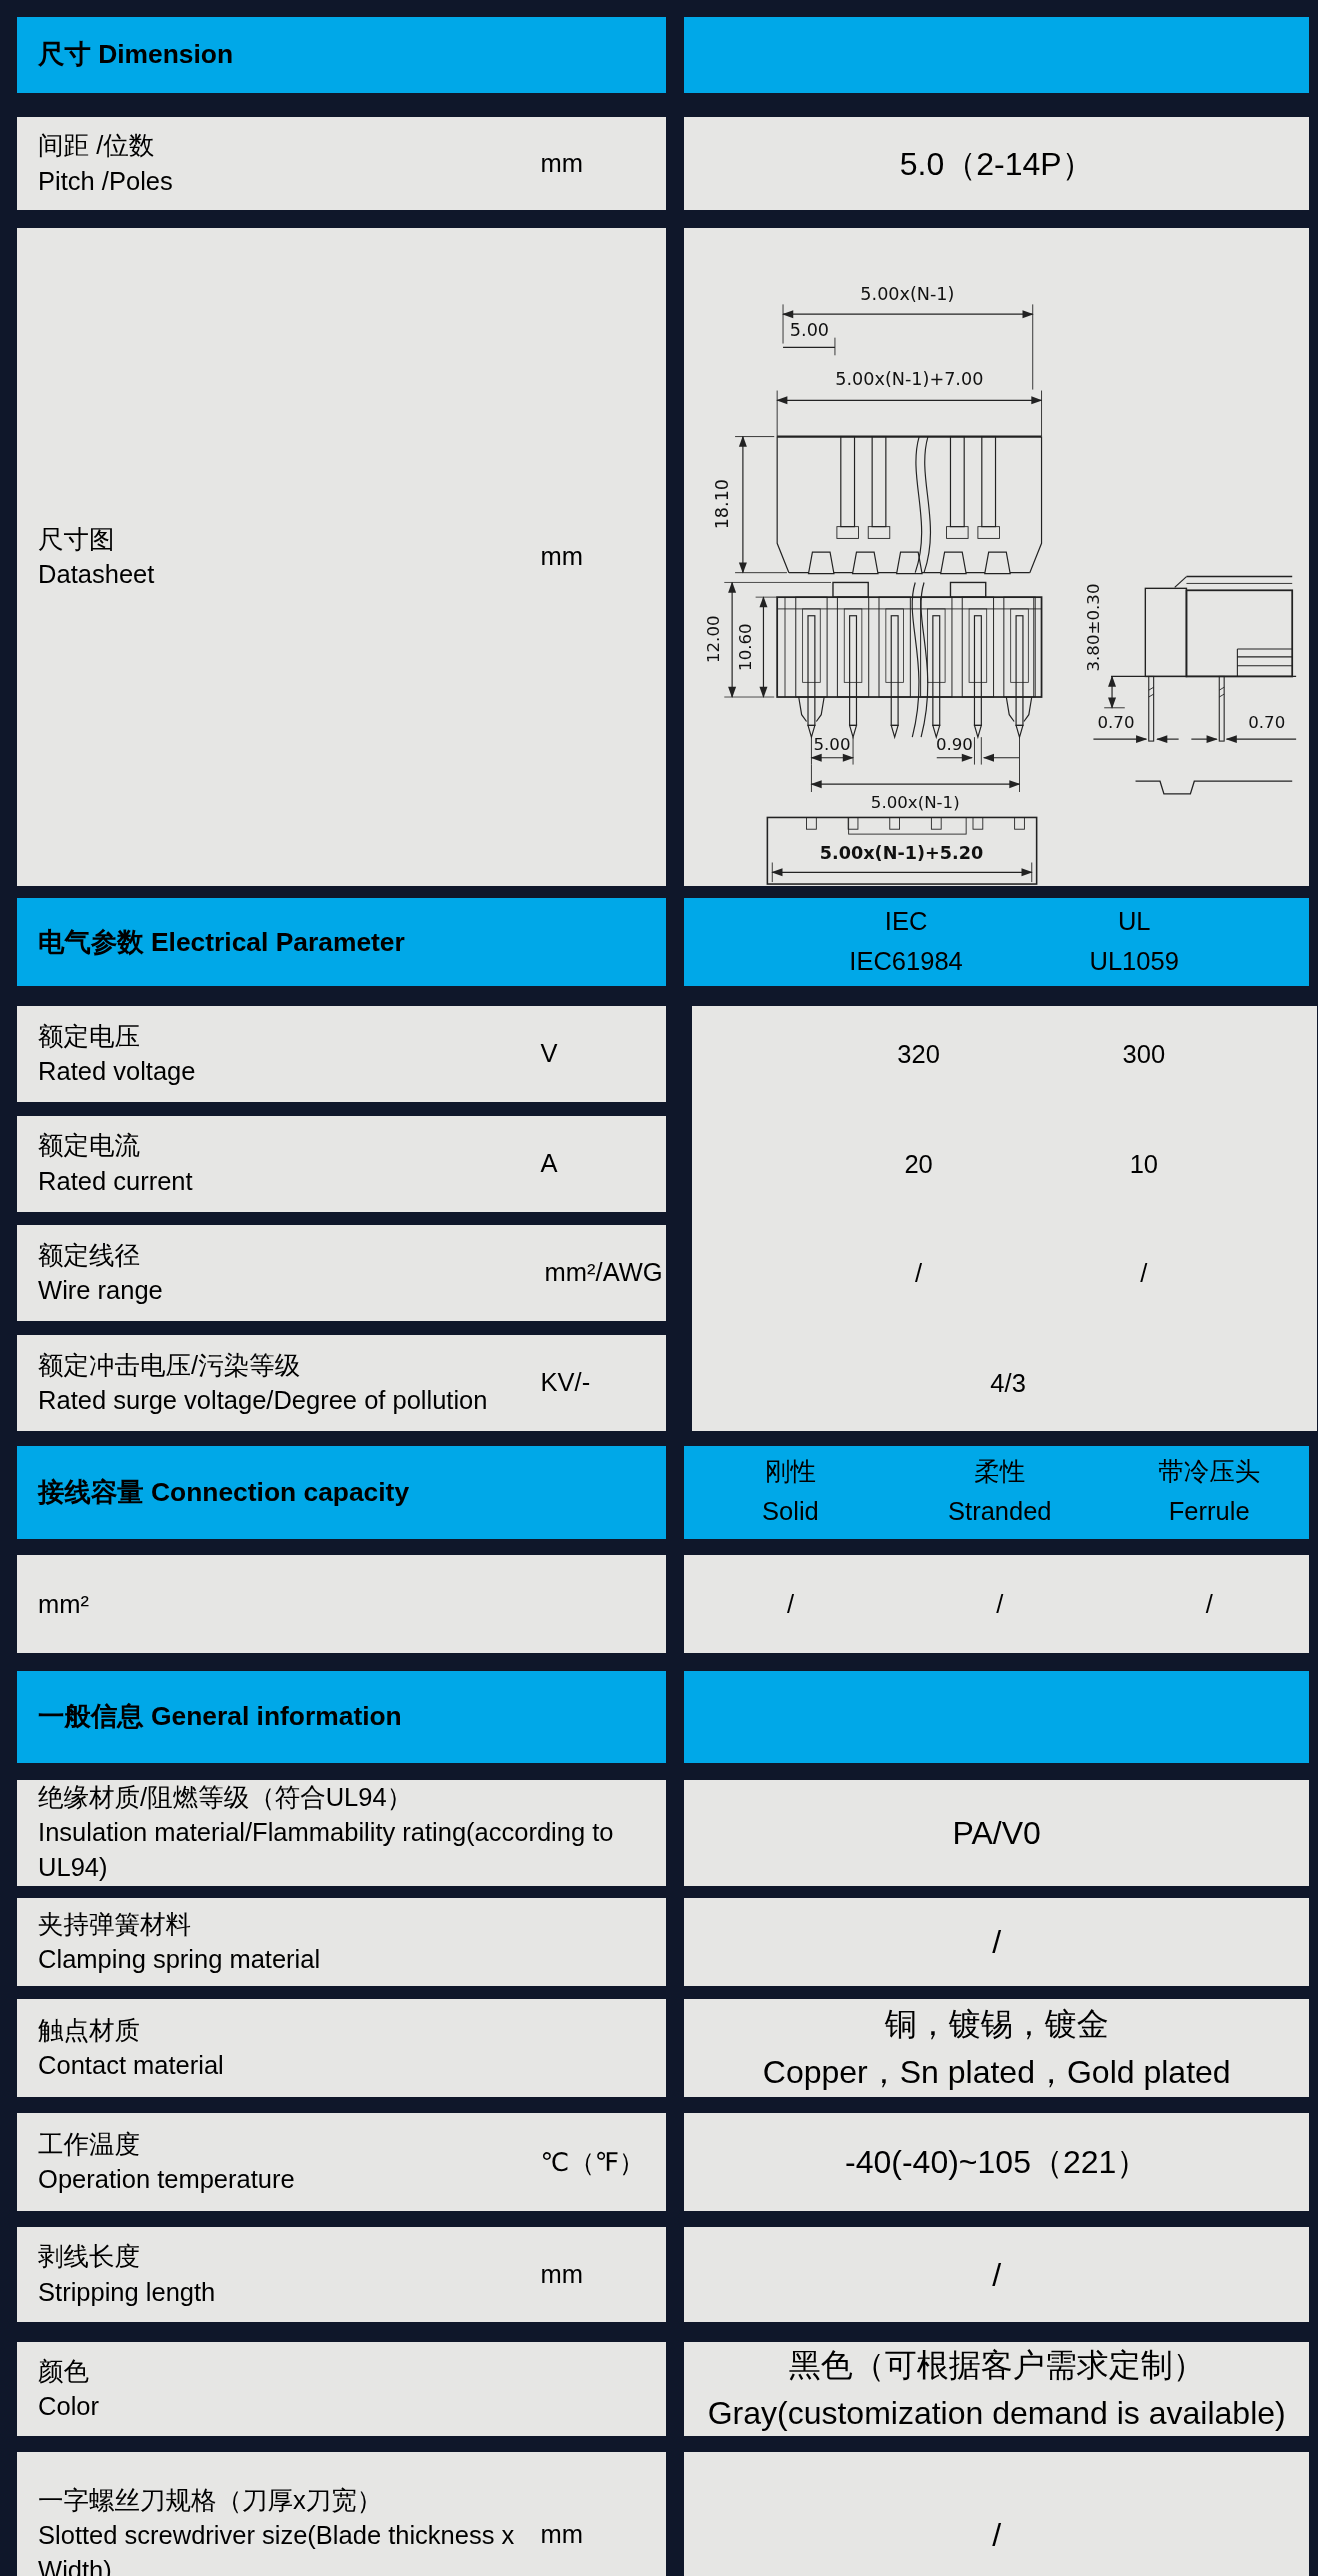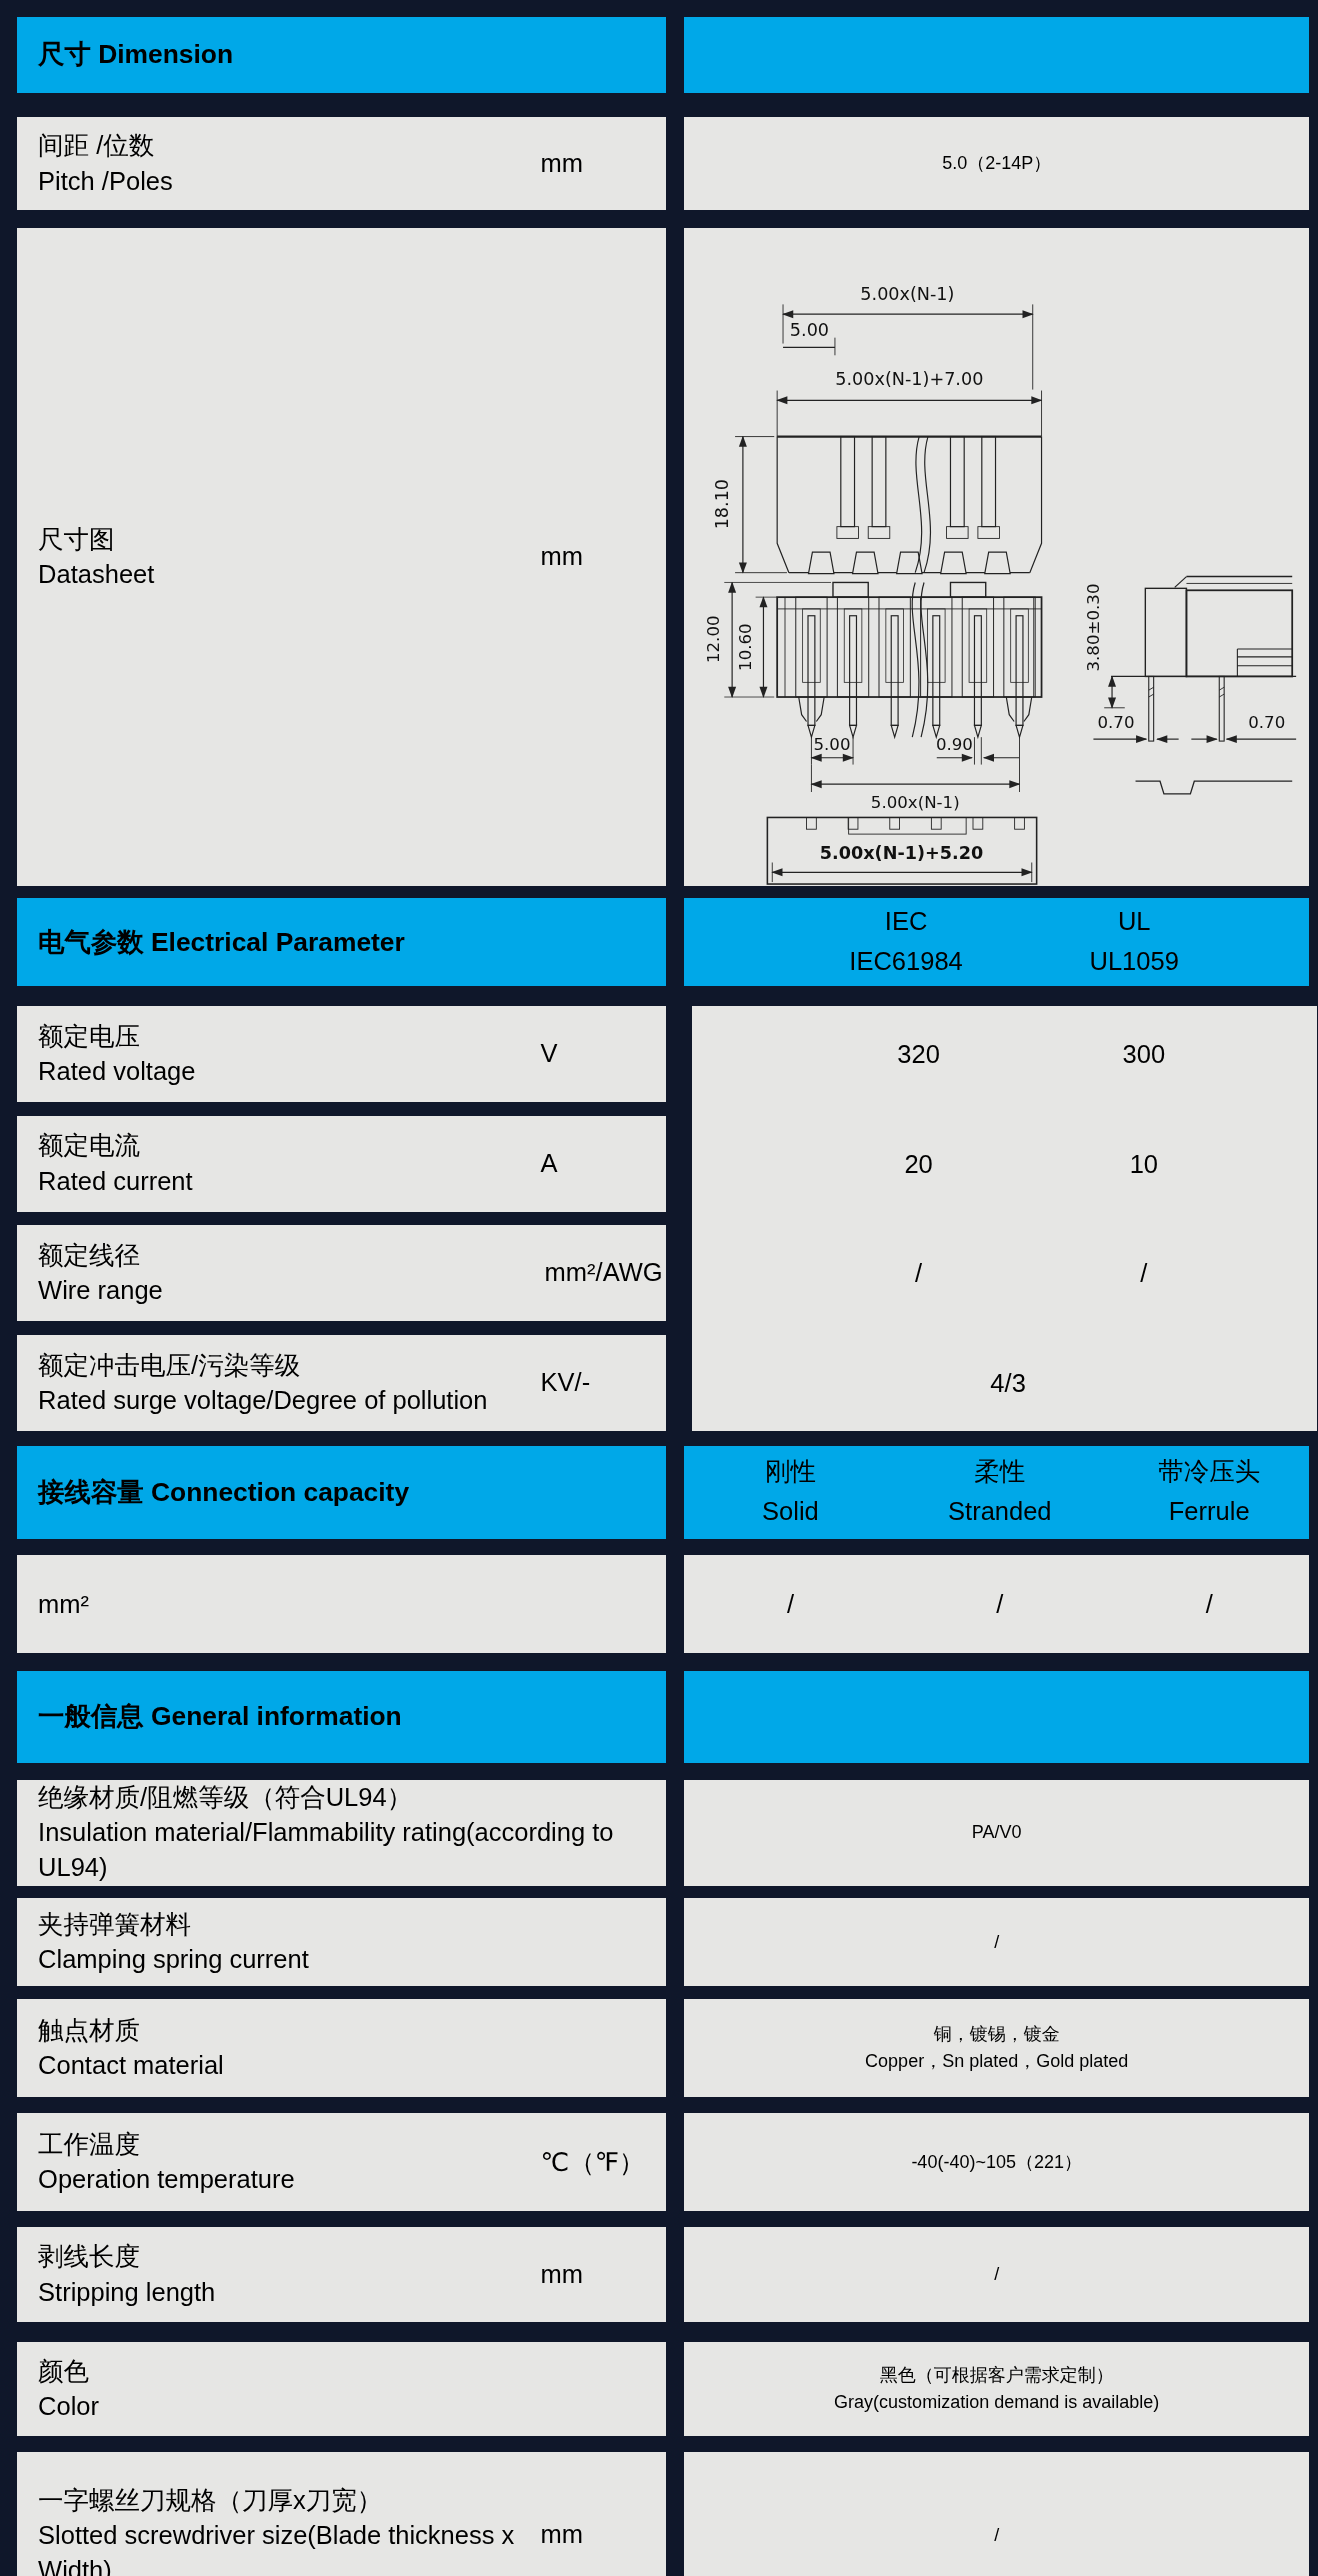--- a/index.html
+++ b/index.html
@@ -8,21 +8,21 @@
   body{width:1319px;font-family:"Liberation Sans","DejaVu Sans",sans-serif;color:var(--ink)}
   .page{position:relative;width:1319px;height:2576px;overflow:hidden;background:#0f172a;padding:16.6px 0 0 16.6px}
   .row{display:flex}
   .cell{background:var(--cell)}
   .blue{background:var(--accent)}
   .left{width:649px;margin-right:18.6px;display:flex;align-items:center}
   .right{width:625px;position:relative}
   .label{flex:1;padding-left:21.5px;font-size:25.5px;line-height:1.38}
   .unit{flex:none;width:125px;text-align:left;font-size:25.5px;line-height:1.25;align-self:center}
   .header-cell{font-weight:bold;font-size:26.4px;display:flex;align-items:center;padding-left:21.5px}
-  .center-val{display:flex;flex-direction:column;align-items:center;justify-content:center;font-size:18px;text-align:center;line-height:1.5}
+  .center-val{display:flex;flex-direction:column;align-items:center;justify-content:center;font-size:32px;text-align:center;line-height:1.5}
   .colpos{position:absolute;top:50%;left:0;transform:translate(-50%,-50%);text-align:center;font-size:25.5px;line-height:1.55;white-space:nowrap}
   .elec-left .erow{height:96px;margin-bottom:13.7px}
   .elec-left .erow:last-child{margin-bottom:0}
   .elec-right{height:425px}
   .vband{position:absolute;left:8px;right:0;height:96px}
   .vband .vcell{position:absolute;top:50%;transform:translate(-50%,-50%);font-size:25.5px;white-space:nowrap}
   svg text{font-family:"DejaVu Sans","Liberation Sans",sans-serif;fill:#111}
   .dwrap{position:absolute;inset:0;display:flex;align-items:center;justify-content:center}
 </style>
 </head>
@@ -325,21 +325,21 @@
     <div class="cell right center-val" style="height:106px">
       <div>PA/V0</div>
       <div></div>
     </div>
   </div>
 
   <div class="row" style="margin-bottom:12.7px">
     <div class="cell left" style="height:88px">
       <div class="label">
         <div>夹持弹簧材料</div>
-        <div>Clamping spring current</div>
+        <div>Clamping spring material</div>
       </div>
     </div>
     <div class="cell right center-val" style="height:88px">
       <div>/</div>
       <div></div>
     </div>
   </div>
 
   <div class="row" style="margin-bottom:16.6px">
     <div class="cell left" style="height:98px">

